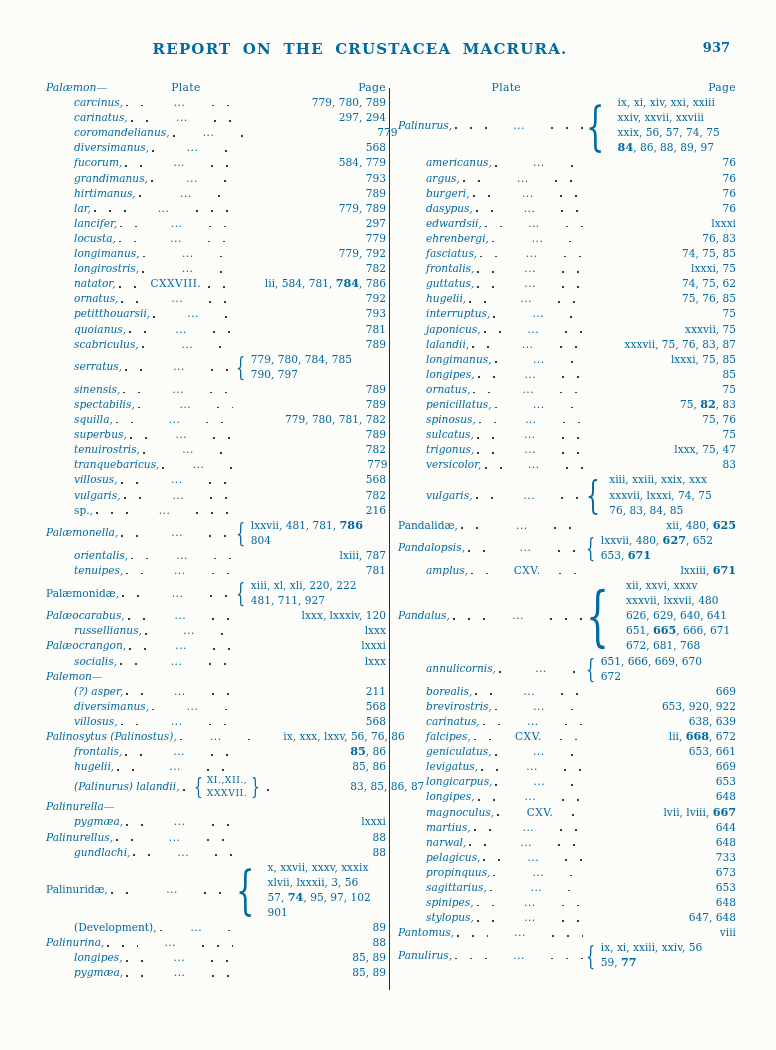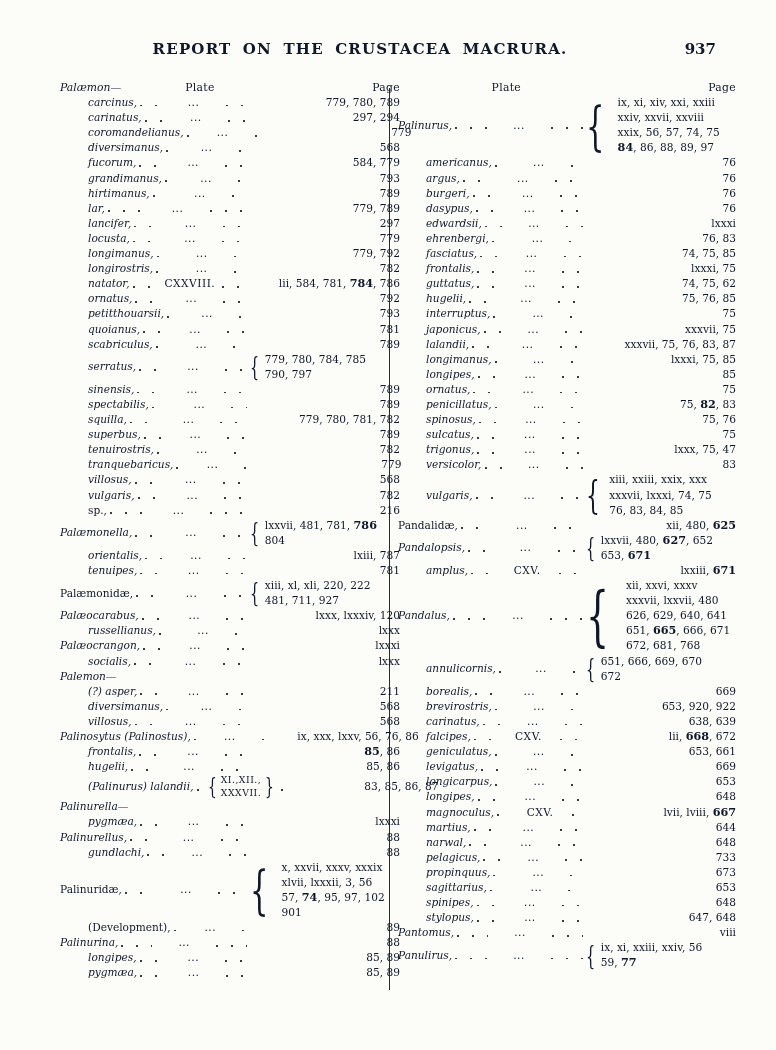--- a/index.html
+++ b/index.html
@@ -1,30 +1,30 @@
 <!DOCTYPE html>
 <html><head>
 <meta charset="utf-8">
 <style>
   html,body{margin:0;padding:0;}
   body{width:776px;height:1050px;background:#e9e9e6;}
   .page{
     position:relative;width:776px;height:1050px;overflow:hidden;
     background:#fcfcf9;
-    color:#0f172a;
+    color:#0369a1;
     font-family:"DejaVu Serif", serif;
   }
   .running-head{position:absolute;top:40px;left:48px;right:44px;height:20px;}
   .title{position:absolute;left:0;right:60px;text-align:center;font-weight:bold;
          font-size:15px;letter-spacing:1.2px;word-spacing:5px;white-space:nowrap;}
-  .pageno{position:absolute;right:16px;top:0;font-weight:bold;font-size:15px;}
+  .pageno{position:absolute;right:2px;top:0;font-weight:bold;font-size:13px;}
   .divider{position:absolute;left:389px;top:88px;width:1px;height:902px;background:#2b2b2b;}
   .columns{position:absolute;top:80px;left:46px;}
   .col{position:absolute;top:0;width:340px;}
-  .col-left{left:0;margin-left:14px;}
+  .col-left{left:0;}
   .col-right{left:352px;width:338px;}
   .row{display:flex;align-items:center;min-height:15.1px;font-size:10.6px;line-height:15.1px;}
   .nm{white-space:nowrap;}
   .it{font-style:italic;}
   .ind1{padding-left:28px;}
   .lead{flex:1 1 6px;min-width:4px;height:1.7px;margin:0 3px;transform:translateY(3px);
         background:repeating-linear-gradient(90deg,#3c3c3c 0 1.7px,transparent 1.7px 15px);}
   .hdr .lead,.lead.blank{background:none;}
   .plate{flex:none;width:58px;text-align:center;letter-spacing:.5px;}
   .platewide{width:auto;display:flex;align-items:center;font-size:9.3px;line-height:12.5px;}

